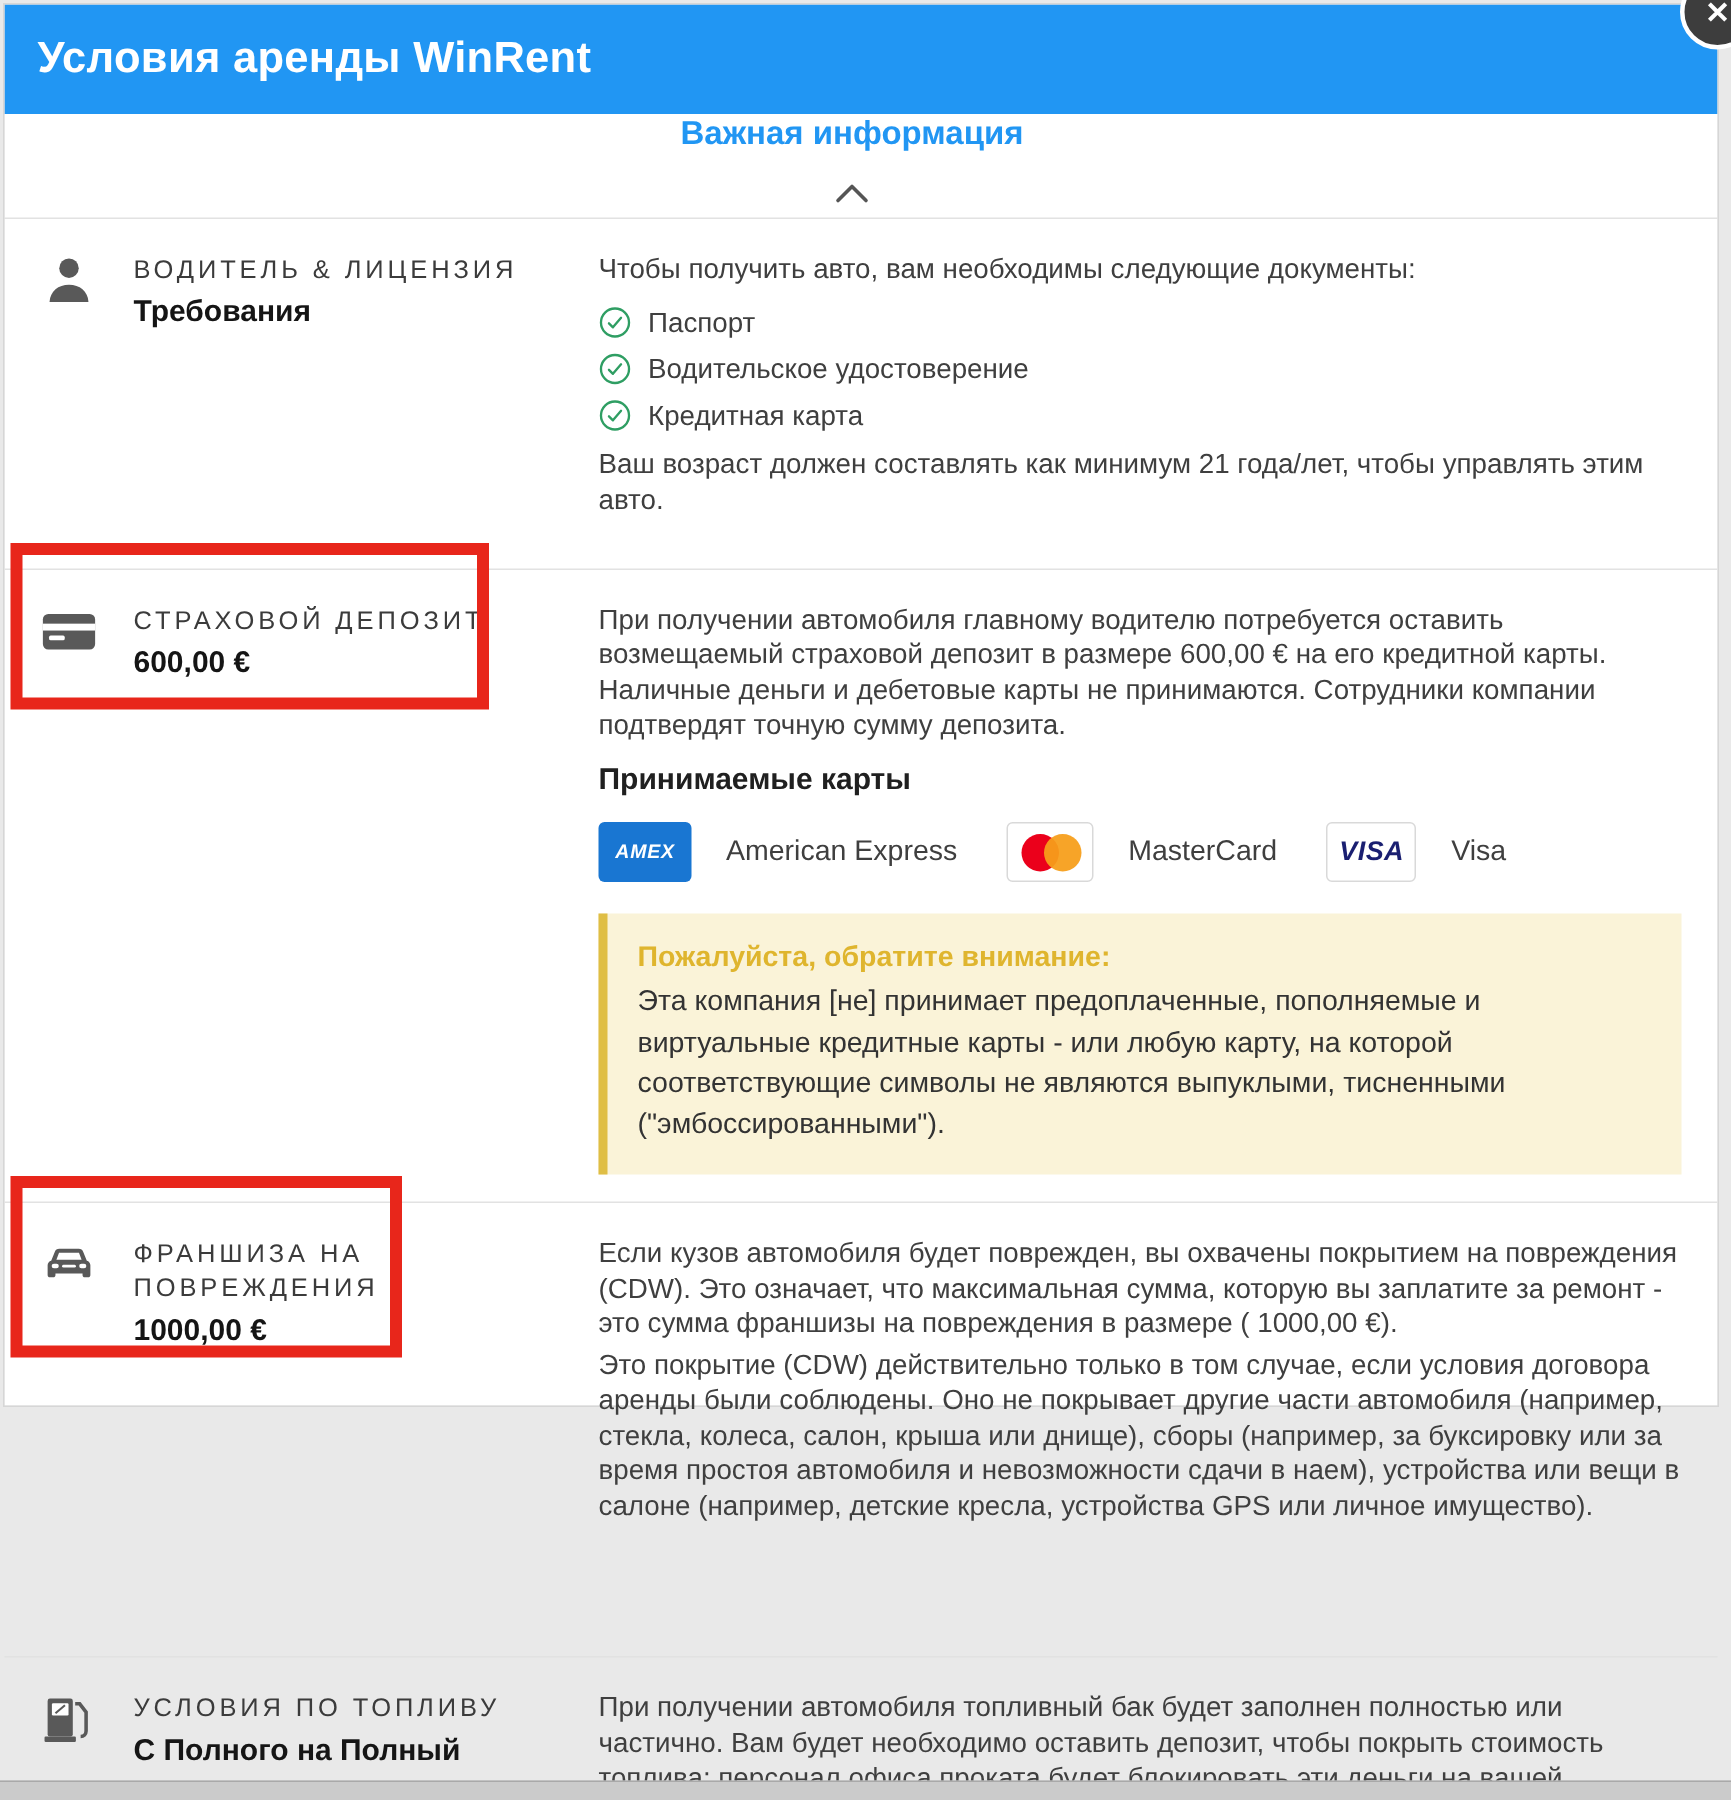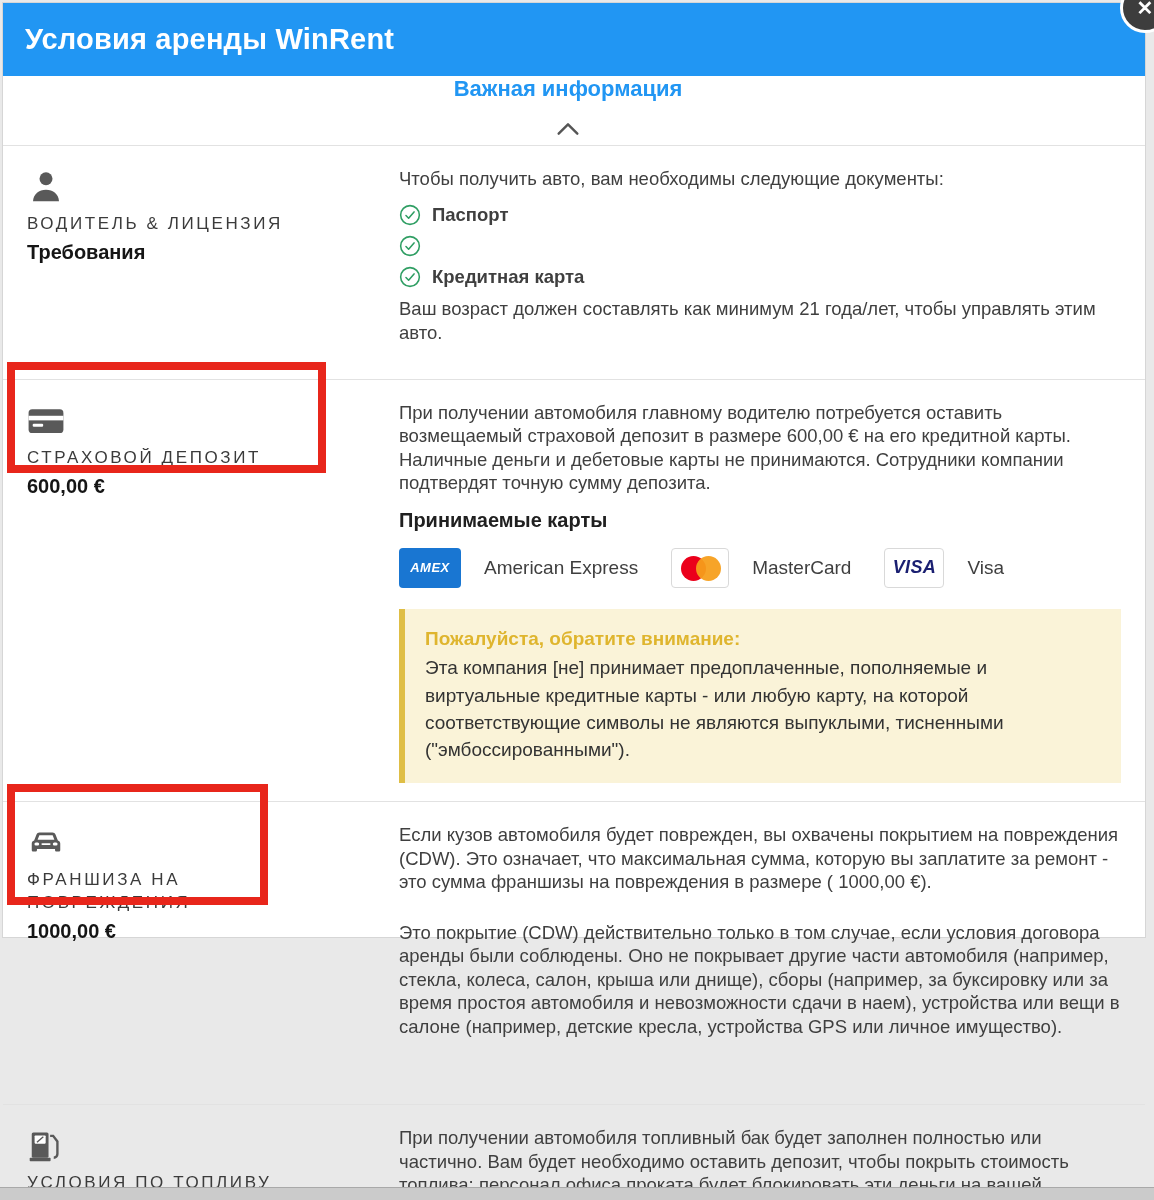--- a/index.html
+++ b/index.html
@@ -31,33 +31,33 @@
   .row {
     position:relative; display:flex; padding:20px 24px 18px 24px;
     border-bottom:1px solid #e2e2e2;
   }
   .row:last-child { border-bottom:none; }
   .row-driver { min-height:234px; }
   .row-deposit { min-height:395px; }
   .row-damage { min-height:303px; }
   .row-fuel { min-height:122px; }
 
-  .col-left { width:372px; flex-shrink:0; display:flex;flex-direction:column; }
+  .col-left { width:372px; flex-shrink:0; display:flex; }
   .icon-cell { width:62px; flex-shrink:0; padding-top:2px; }
   .icon-cell svg { width:38px; height:38px; }
   .label-cell { width:300px; padding-top:3px; }
   .sec-label { font-size:17px; letter-spacing:2.6px; color:#3b3b3b; line-height:1.35; }
   .sec-value { font-size:20px; font-weight:bold; color:#151515; margin-top:3px; line-height:1.3; }
 
   .col-right { flex:1; max-width:737px; padding-top:1px; }
   .para { font-size:18.5px; color:#3f3f3f; line-height:1.27; }
-  .para + .para { margin-top:27px; }
+  .para + .para { margin-top:4px; }
 
   .check-list { margin:14px 0 6px 0; }
-  .check-item { display:flex; align-items:flex-start; margin:9px 0;font-weight:bold; }
+  .check-item { display:flex; align-items:flex-start; margin:9px 0; }
   .check-item svg { width:22px; height:22px; margin-right:11px; flex-shrink:0; }
   .check-text { font-size:18.5px; color:#3f3f3f; }
 
   .cards-title { font-size:20px; font-weight:bold; color:#202020; margin-top:14px; }
   .cards-row { display:flex; align-items:center; margin-top:16px; }
   .card-logo {
     height:40px; display:flex; align-items:center; justify-content:center;
     border-radius:4px; flex-shrink:0;
   }
   .amex { width:62px; background:#1976d2; color:#fff; font-weight:bold;
@@ -129,20 +129,21 @@
                 <circle cx="12" cy="12" r="10.2"></circle>
                 <path d="M7.6 12.6l2.9 2.9 5.9-6.9"></path>
               </svg>
             <span class="check-text">Паспорт</span>
           </div>
           <div class="check-item">
             <svg viewBox="0 0 24 24" fill="none" stroke="#2f9e63" stroke-width="1.7" stroke-linecap="round" stroke-linejoin="round">
                 <circle cx="12" cy="12" r="10.2"></circle>
                 <path d="M7.6 12.6l2.9 2.9 5.9-6.9"></path>
               </svg>
+            <span class="check-text">Водительское удостоверение</span>
           </div>
           <div class="check-item">
             <svg viewBox="0 0 24 24" fill="none" stroke="#2f9e63" stroke-width="1.7" stroke-linecap="round" stroke-linejoin="round">
                 <circle cx="12" cy="12" r="10.2"></circle>
                 <path d="M7.6 12.6l2.9 2.9 5.9-6.9"></path>
               </svg>
             <span class="check-text">Кредитная карта</span>
           </div>
         </div>
         <div class="para">Ваш возраст должен составлять как минимум 21 года/лет, чтобы управлять этим авто.</div>

